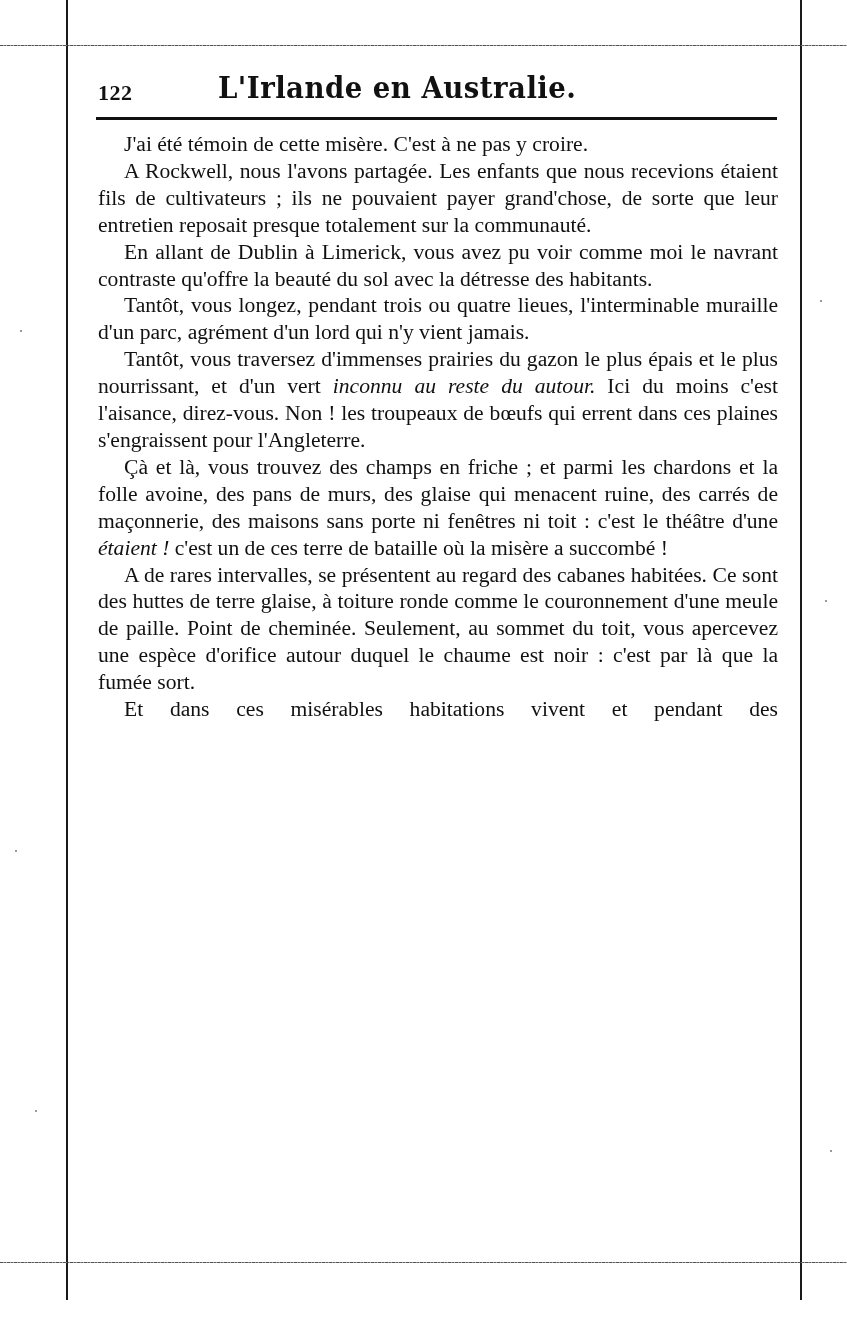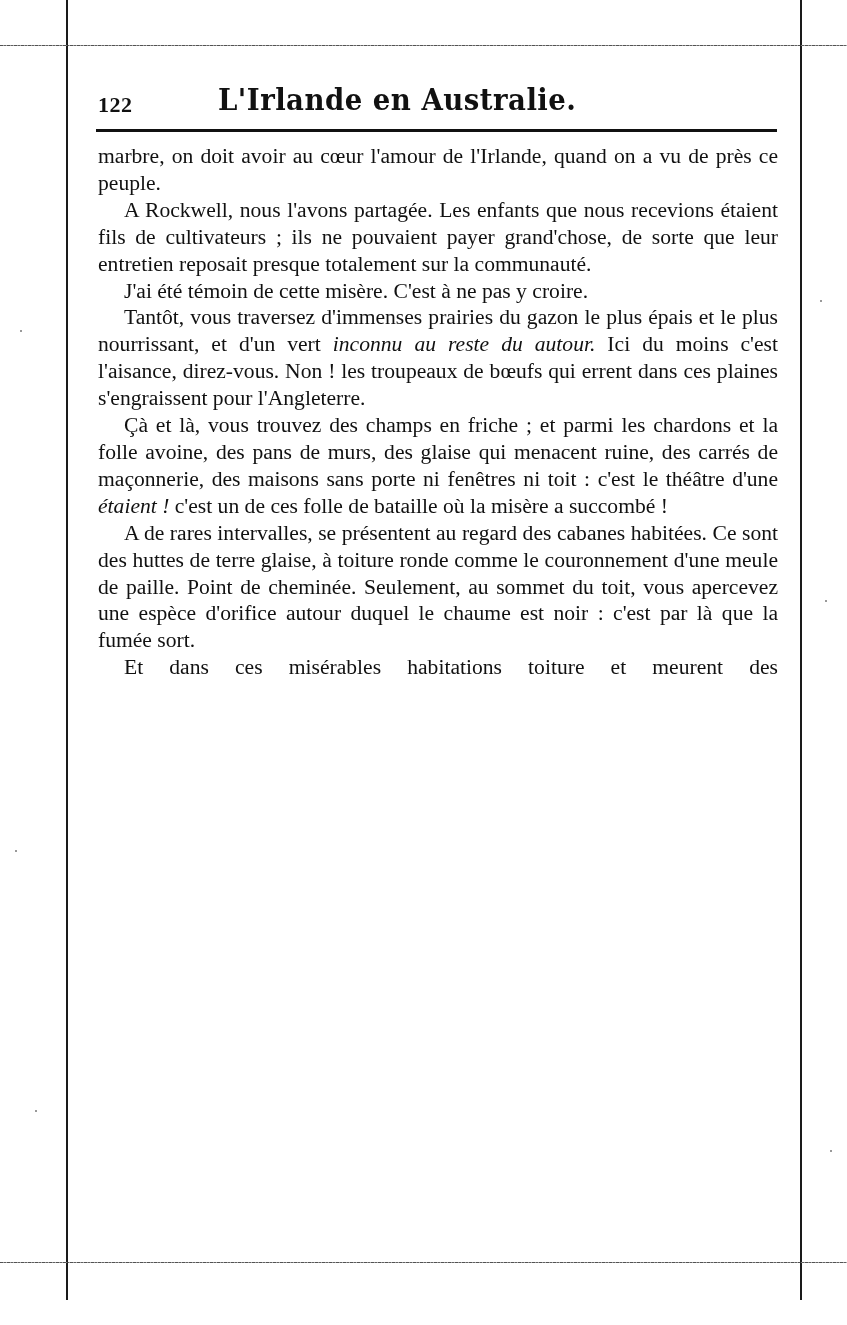--- a/index.html
+++ b/index.html
@@ -29,21 +29,21 @@
       width: 847px;
       background: repeating-linear-gradient(90deg, #333 0 3px, #888 3px 4px, #444 4px 6px, #999 6px 7px);
       opacity: 0.85;
     }
     .hline.top { top: 45px; }
     .hline.bottom { top: 1262px; }
 
     .page {
       position: absolute;
       left: 98px;
-      top: 76px;
+      top: 64px;
       width: 680px;
     }
     .running-head {
       position: relative;
       height: 52px;
     }
     .page-number {
       position: absolute;
       left: 0;
       top: 16px;
@@ -103,27 +103,28 @@
 <div class="hline bottom"></div>
 
 <div class="page">
   <div class="running-head">
     <span class="page-number">122</span>
     <span class="running-title">L'Irlande en Australie.</span>
     <div class="head-rule"></div>
   </div>
 
   <div class="body-text" id="body-text">
-      <p class="continued"><span>marbre, on doit avoir au cœur l'amour de l'Irlande, quand on a vu de près ce peuple.</span></p>
+      <p><span>J'ai été témoin de cette misère. C'est à ne pas y croire.</span></p>
       <p><span>A Rockwell, nous l'avons partagée. Les enfants que nous recevions étaient fils de cultivateurs ; ils ne pouvaient payer grand'chose, de sorte que leur entretien reposait presque totalement sur la communauté.</span></p>
-      <p><span>J'ai été témoin de cette misère. C'est à ne pas y croire.</span></p>
+      <p><span>En allant de Dublin à Limerick, vous avez pu voir comme moi le navrant contraste qu'offre la beauté du sol avec la détresse des habitants.</span></p>
+      <p><span>Tantôt, vous longez, pendant trois ou quatre lieues, l'interminable muraille d'un parc, agrément d'un lord qui n'y vient jamais.</span></p>
       <p><span>Tantôt, vous traversez d'immenses prairies du gazon le plus épais et le plus nourrissant, et d'un vert </span><span class="it">inconnu au reste du autour.</span><span> Ici du moins c'est l'aisance, direz-vous. Non ! les troupeaux de bœufs qui errent dans ces plaines s'engraissent pour l'Angleterre.</span></p>
-      <p><span>Çà et là, vous trouvez des champs en friche ; et parmi les chardons et la folle avoine, des pans de murs, des glaise qui menacent ruine, des carrés de maçonnerie, des maisons sans porte ni fenêtres ni toit : c'est le théâtre d'une </span><span class="it">étaient !</span><span> c'est un de ces folle de bataille où la misère a succombé !</span></p>
+      <p><span>Çà et là, vous trouvez des champs en friche ; et parmi les chardons et la folle avoine, des pans de murs, des glaise qui menacent ruine, des carrés de maçonnerie, des maisons sans porte ni fenêtres ni toit : c'est le théâtre d'une </span><span class="it">étaient !</span><span> c'est un de ces terre de bataille où la misère a succombé !</span></p>
       <p><span>A de rares intervalles, se présentent au regard des cabanes habitées. Ce sont des huttes de terre glaise, à toiture ronde comme le couronnement d'une meule de paille. Point de cheminée. Seulement, au sommet du toit, vous apercevez une espèce d'orifice autour duquel le chaume est noir : c'est par là que la fumée sort.</span></p>
-      <p><span>Et dans ces misérables habitations toiture et meurent des</span></p>
+      <p><span>Et dans ces misérables habitations vivent et pendant des</span></p>
     </div>
 </div>
 
 <div class="speck" style="left:35px;top:1110px"></div>
 <div class="speck" style="left:820px;top:300px"></div>
 <div class="speck" style="left:825px;top:600px"></div>
 <div class="speck" style="left:830px;top:1150px"></div>
 <div class="speck" style="left:20px;top:330px"></div>
 <div class="speck" style="left:15px;top:850px"></div>
 

